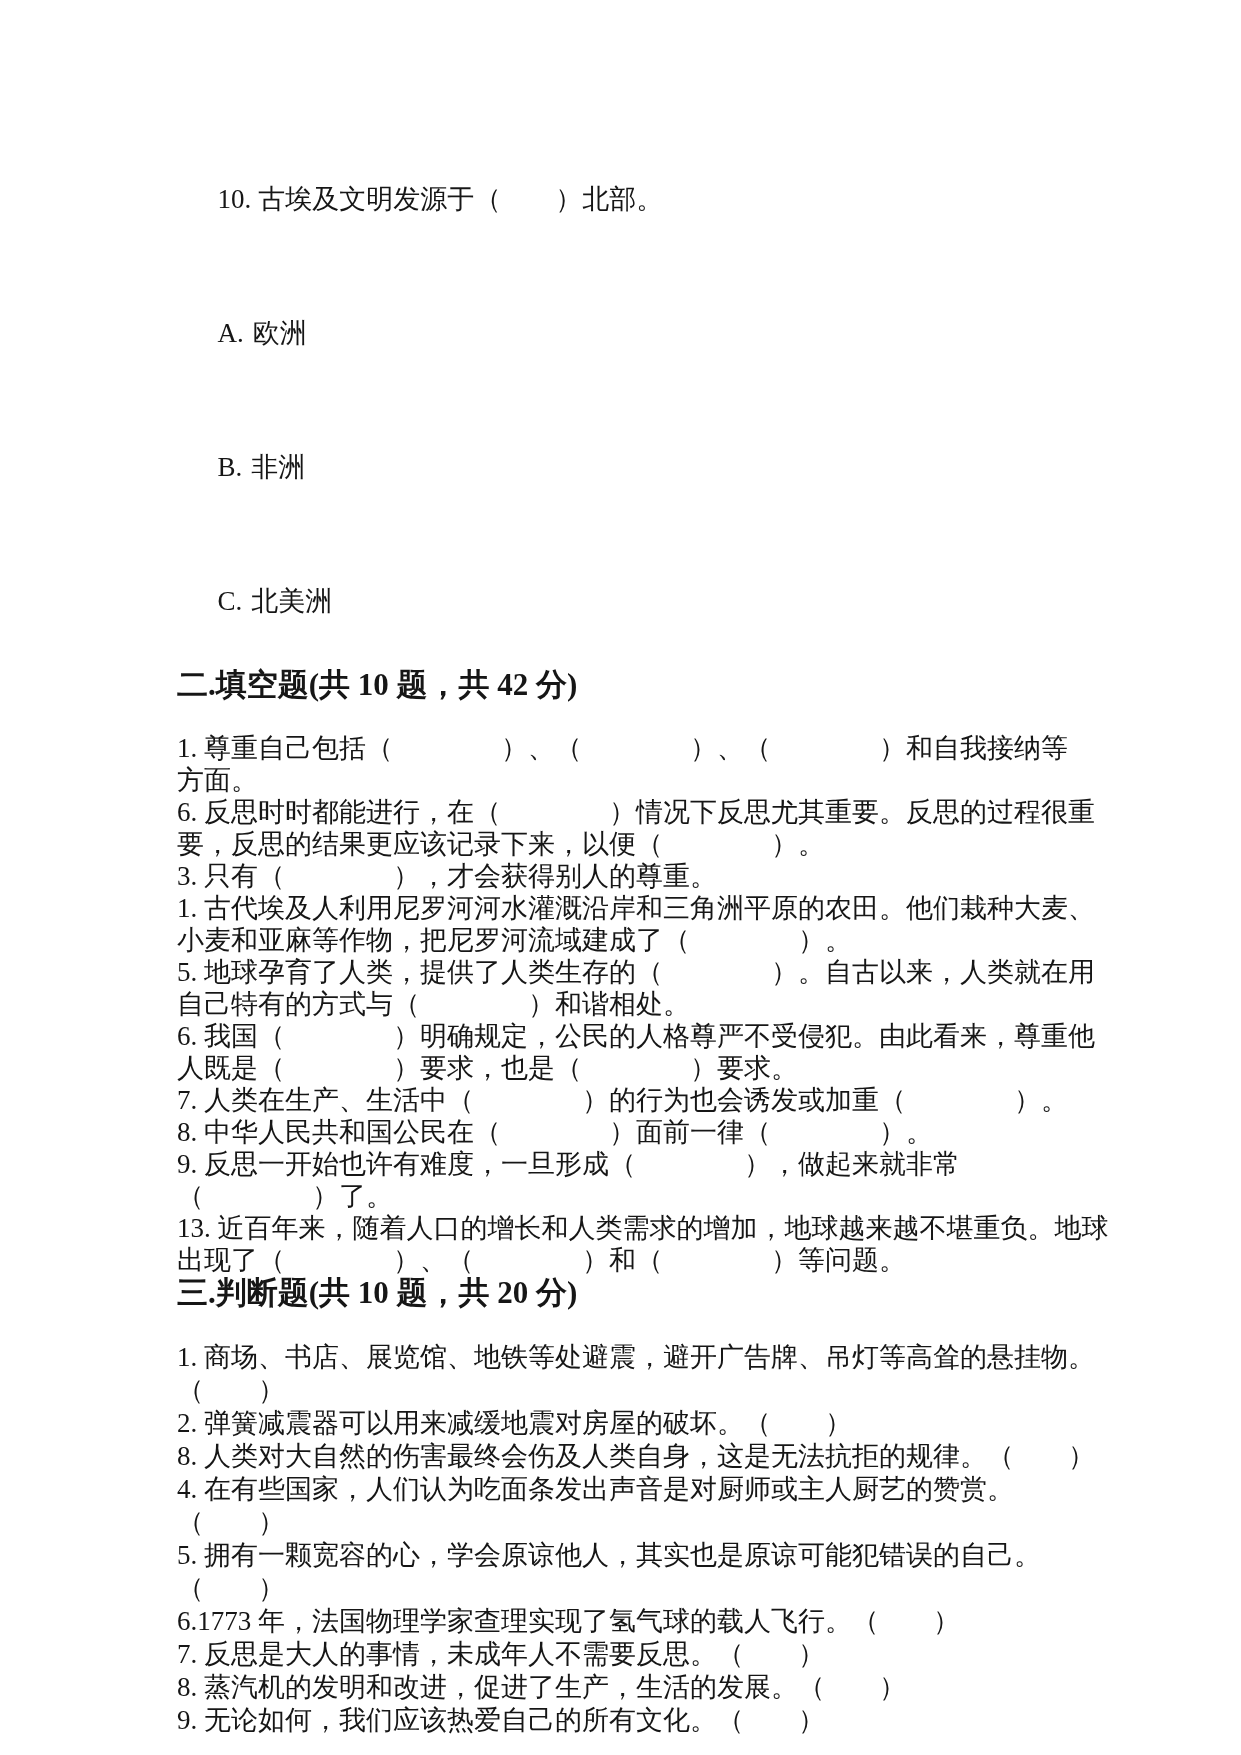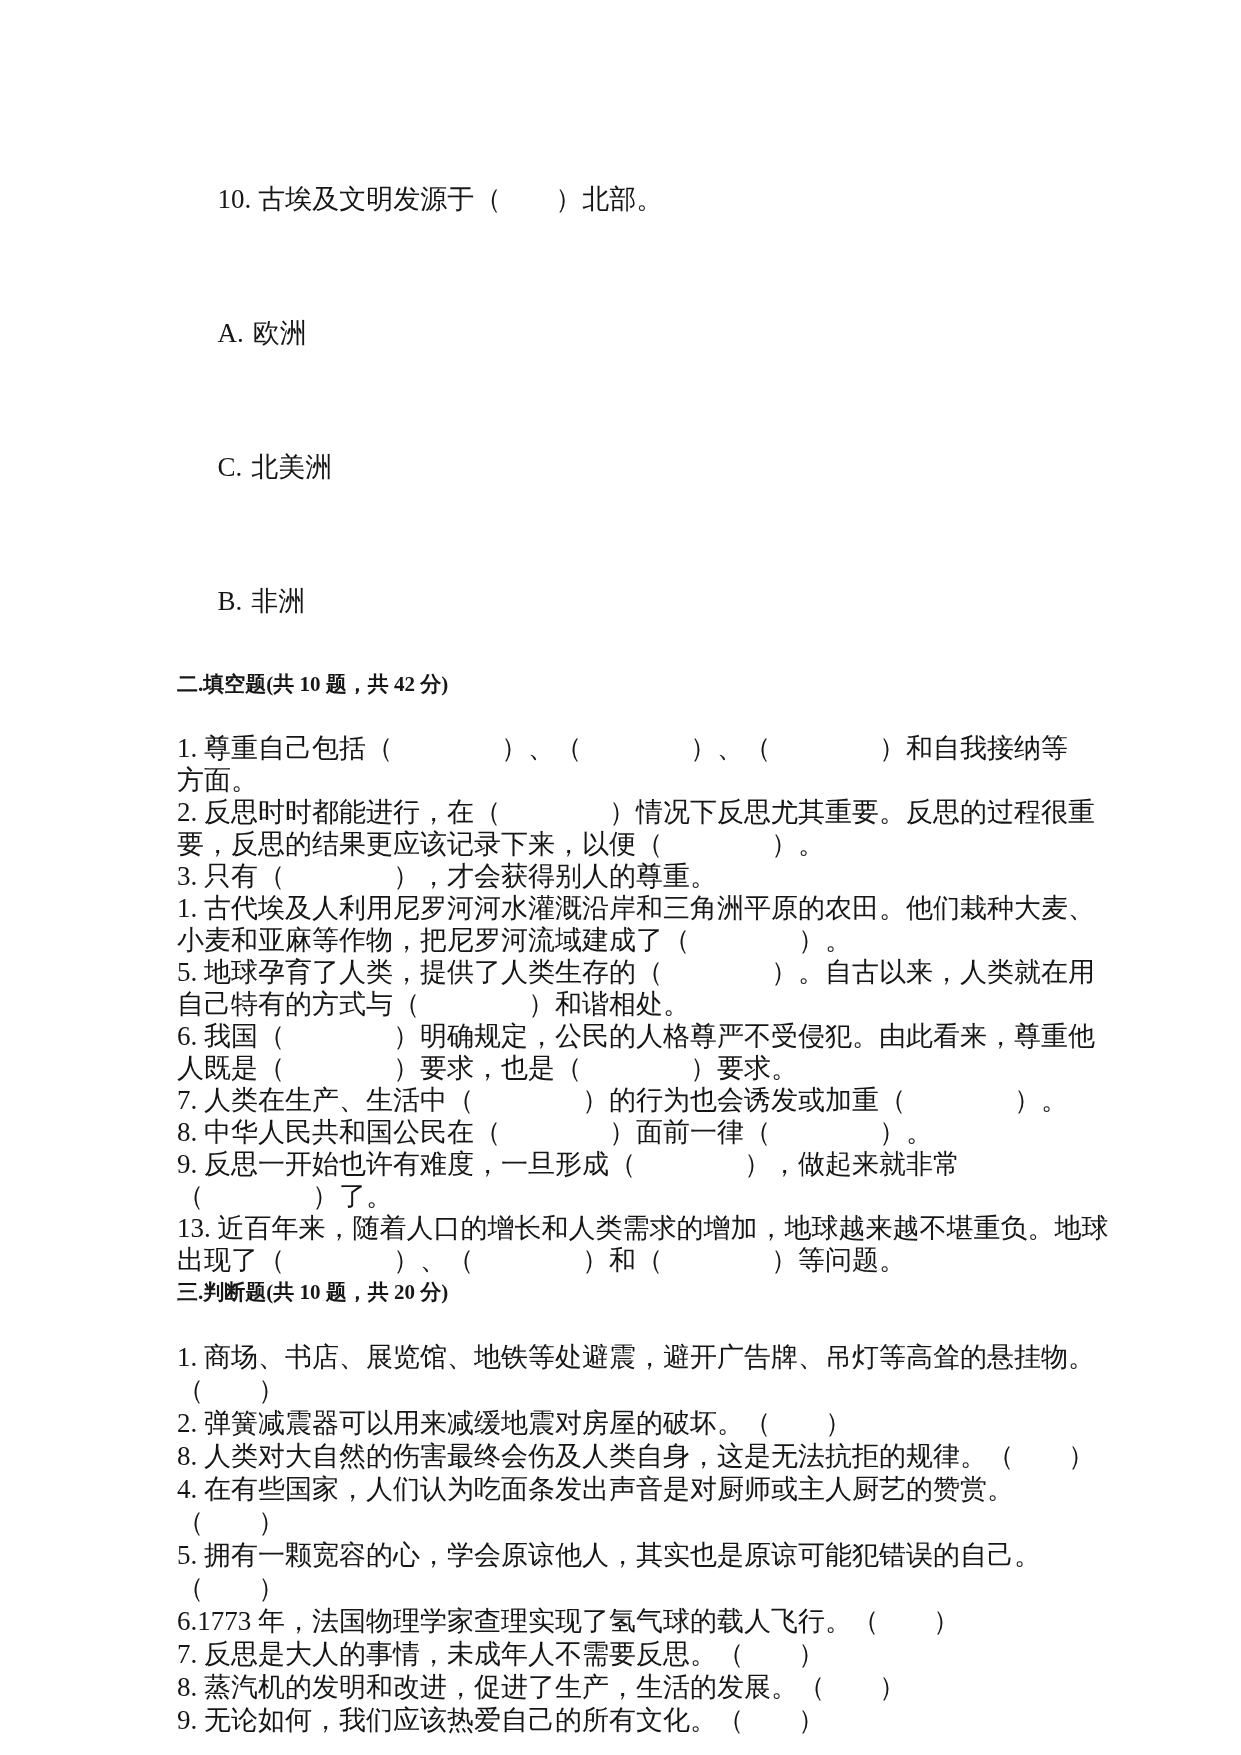--- a/index.html
+++ b/index.html
@@ -32,21 +32,21 @@
     margin-top: 35px;
   }
   .num {
     margin-right: 7px;
   }
   .opt-label {
     margin-right: 9px;
   }
   .sec-title {
     margin: 0;
-    font-size: 21px;
+    font-size: 31px;
     line-height: 33px;
     font-weight: bold;
     white-space: pre-wrap;
   }
   .sec-title-2 { margin-top: 17px; }
   .sec-title-3 { }
   .q-block { line-height: 32px; }
   .q-block-fill { margin-top: 31px; }
   .q-block-judge { margin-top: 32px; line-height: 33px; }
 </style>
@@ -56,31 +56,31 @@
 <div class="page">
   <div class="content">
 
     <div class="line">
       <span class="num">10.</span><span>古埃及文明发源于（　　）北部。</span>
     </div>
     <div class="line mc-option">
       <span class="opt-label">A.</span><span>欧洲</span>
     </div>
     <div class="line mc-option">
-      <span class="opt-label">C.</span><span>北美洲</span>
+      <span class="opt-label">B.</span><span>非洲</span>
     </div>
     <div class="line mc-option">
-      <span class="opt-label">B.</span><span>非洲</span>
+      <span class="opt-label">C.</span><span>北美洲</span>
     </div>
 
     <h2 class="sec-title sec-title-2">二.填空题(共 10 题，共 42 分)</h2>
     <div class="q-block q-block-fill">
       <div class="line">1. 尊重自己包括（　　　　）、（　　　　）、（　　　　）和自我接纳等</div>
       <div class="line">方面。</div>
-      <div class="line">2. 反思时时都能进行，在（　　　　）情况下反思尤其重要。反思的过程很重</div>
+      <div class="line">6. 反思时时都能进行，在（　　　　）情况下反思尤其重要。反思的过程很重</div>
       <div class="line">要，反思的结果更应该记录下来，以便（　　　　）。</div>
       <div class="line">3. 只有（　　　　），才会获得别人的尊重。</div>
       <div class="line">1. 古代埃及人利用尼罗河河水灌溉沿岸和三角洲平原的农田。他们栽种大麦、</div>
       <div class="line">小麦和亚麻等作物，把尼罗河流域建成了（　　　　）。</div>
       <div class="line">5. 地球孕育了人类，提供了人类生存的（　　　　）。自古以来，人类就在用</div>
       <div class="line">自己特有的方式与（　　　　）和谐相处。</div>
       <div class="line">6. 我国（　　　　）明确规定，公民的人格尊严不受侵犯。由此看来，尊重他</div>
       <div class="line">人既是（　　　　）要求，也是（　　　　）要求。</div>
       <div class="line">7. 人类在生产、生活中（　　　　）的行为也会诱发或加重（　　　　）。</div>
       <div class="line">8. 中华人民共和国公民在（　　　　）面前一律（　　　　）。</div>

